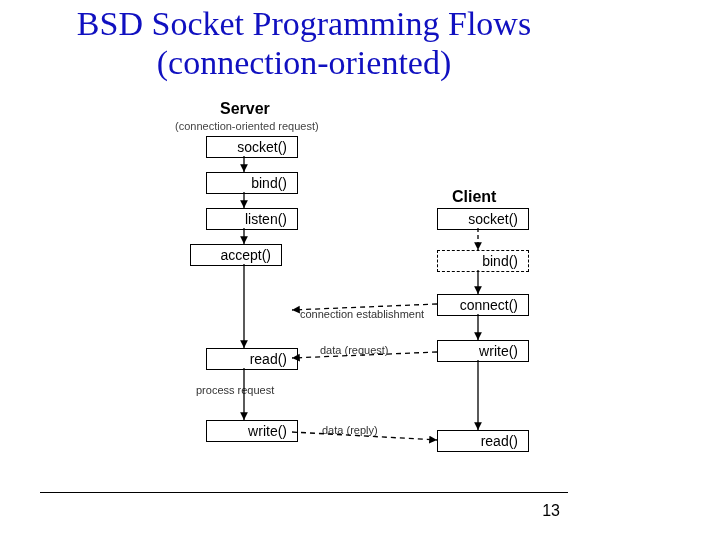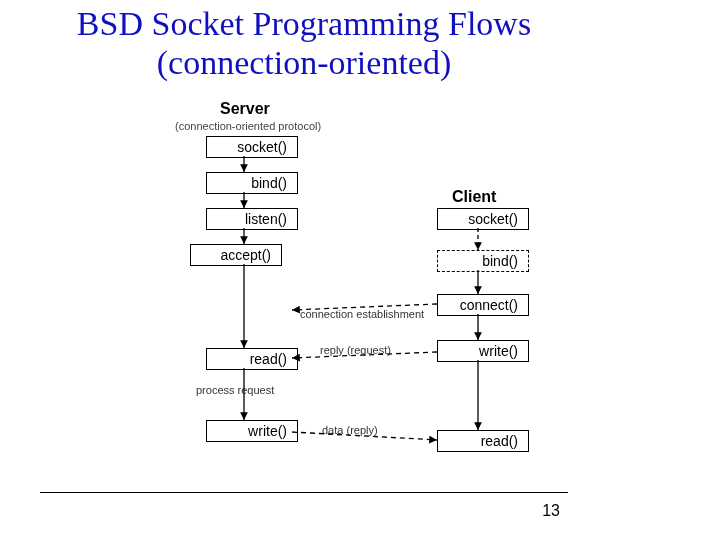--- a/index.html
+++ b/index.html
@@ -17,40 +17,40 @@
 </head>
 <body>
 <div class="slide">
 
 <div class="title">
   <span>BSD Socket Programming Flows</span><br>
   <span>(connection-oriented)</span>
 </div>
 
 <div class="section-head" style="left:220px;top:100px;">Server</div>
-<div class="subhead" style="left:175px;top:120px;">(connection-oriented protocol)</div>
+<div class="subhead" style="left:175px;top:120px;">(connection-oriented request)</div>
 <div class="section-head" style="left:452px;top:188px;text-align:center;">Client</div>
 
 <div class="node" style="left:206px;top:136px;">socket()</div>
 <div class="node" style="left:206px;top:172px;">bind()</div>
 <div class="node" style="left:206px;top:208px;">listen()</div>
 <div class="node" style="left:190px;top:244px;">accept()</div>
 <div class="node" style="left:206px;top:348px;">read()</div>
 <div class="node" style="left:206px;top:420px;">write()</div>
 
 <div class="note" style="left:196px;top:384px;">process request</div>
 
 <div class="node" style="left:437px;top:208px;">socket()</div>
 <div class="node" style="left:437px;top:250px;border-style:dashed;">bind()</div>
 <div class="node" style="left:437px;top:294px;">connect()</div>
 <div class="node" style="left:437px;top:340px;">write()</div>
 <div class="node" style="left:437px;top:430px;">read()</div>
 
 <div class="edge-label" style="left:300px;top:308px;">connection establishment</div>
-<div class="edge-label" style="left:320px;top:344px;">reply (request)</div>
+<div class="edge-label" style="left:320px;top:344px;">data (request)</div>
 <div class="edge-label" style="left:322px;top:424px;">data (reply)</div>
 
 <div class="hr" style="top:492px;"></div>
 <div class="pagenum">13</div>
 
 <svg class="arrows">
   <defs>
     <marker id="ah" markerWidth="8" markerHeight="8" refX="6" refY="3" orient="auto">
       <path d="M0,0 L6,3 L0,6 Z" fill="#000"></path>
     </marker>

